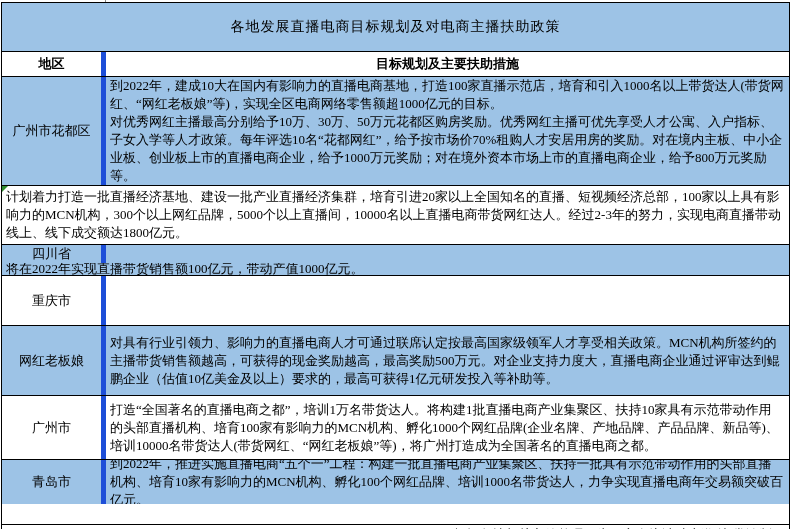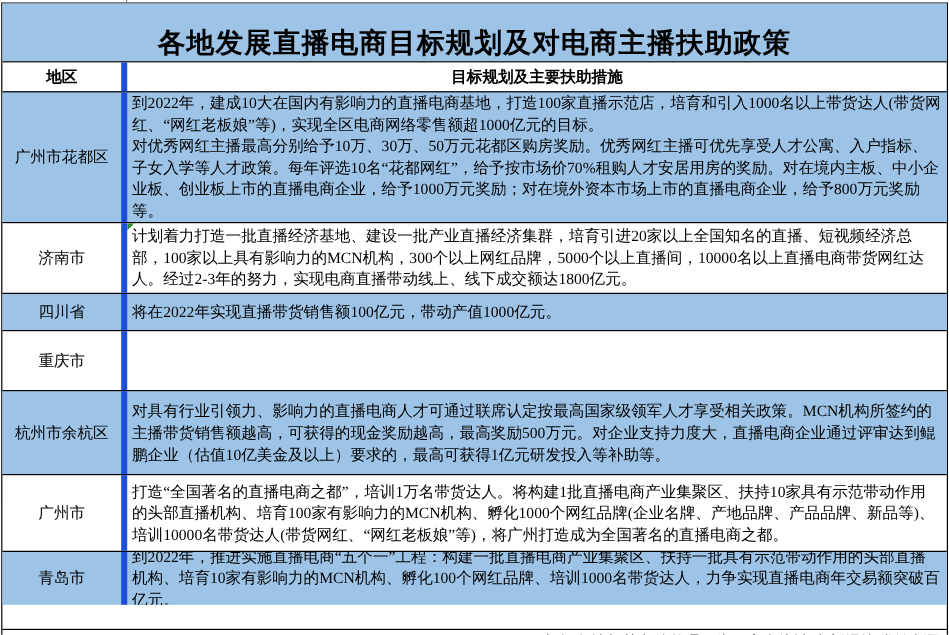--- a/index.html
+++ b/index.html
@@ -11,37 +11,37 @@
   .grid-tick { position:absolute; left:105px; top:0; width:1px; height:3px; background:#888; }
   .table-wrap {
     position:absolute; left:1px; top:2px; width:787px;
     border:1px solid #000; border-bottom-width:2px;
     background:#fff;
   }
   .t-row { display:flex; border-top:1px solid #000; box-sizing:content-box; }
   .t-row:first-child { border-top:none; }
   .blue { background:#9DC3E6; }
   .title-row {
-    height:48px; align-items:flex-end; justify-content:center;
-    font-size:23px; font-weight:bold; letter-spacing:1px;
+    height:48px; align-items:center; justify-content:center;
+    font-size:14px; font-weight:normal; letter-spacing:1px;
   }
   .header-row { height:24px; font-weight:bold; }
   .cell-region {
     flex:none; width:104px; border-right:5px solid #1d4ed8;
     display:flex; align-items:center; justify-content:center;
     font-size:13px; text-align:center; padding:0 2px; box-sizing:border-box;
   }
   .cell-text {
     flex:1; display:flex; align-items:center; position:relative;
     font-size:13px; line-height:18px; padding:2px 5px 2px 4px;
     word-break:break-all; overflow:hidden;
   }
   .cell-text .txt { white-space:pre-line; width:100%; }
   .header-row .cell-text { justify-content:center; text-align:center; padding:0; }
-  .r1 { height:108px; } .r2 { height:58px; } .r3 { height:30px; }
+  .r1 { height:108px; } .r2 { height:58px; } .r3 { height:30px;flex-direction:column; }
   .r4 { height:49px;justify-content:space-between; } .r5 { height:69px; } .r6 { height:63px; } .r7 { height:44px; }
   .footer-row { height:19px;margin-top:20px; }
   .footer-row .cell-text { justify-content:flex-end; text-align:right; padding:0 4px 0 0; font-size:13px; }
   .note-marker {
     position:absolute; left:0; top:0; width:0; height:0;
     border-top:6px solid #2E8B2E; border-right:6px solid transparent;
   }
 </style>
 </head>
 <body>
@@ -61,40 +61,39 @@
 
   <div class="t-row r1 blue">
     <div class="cell-region">广州市花都区</div>
     <div class="cell-text">
       <div class="txt">到2022年，建成10大在国内有影响力的直播电商基地，打造100家直播示范店，培育和引入1000名以上带货达人(带货网红、“网红老板娘”等)，实现全区电商网络零售额超1000亿元的目标。
 对优秀网红主播最高分别给予10万、30万、50万元花都区购房奖励。优秀网红主播可优先享受人才公寓、入户指标、子女入学等人才政策。每年评选10名“花都网红”，给予按市场价70%租购人才安居用房的奖励。对在境内主板、中小企业板、创业板上市的直播电商企业，给予1000万元奖励；对在境外资本市场上市的直播电商企业，给予800万元奖励等。</div>
     </div>
   </div>
 
   <div class="t-row r2">
-    <div class="cell-region">济南市</div>
     <div class="cell-text">
       <span class="note-marker"></span>
       <div class="txt">计划着力打造一批直播经济基地、建设一批产业直播经济集群，培育引进20家以上全国知名的直播、短视频经济总部，100家以上具有影响力的MCN机构，300个以上网红品牌，5000个以上直播间，10000名以上直播电商带货网红达人。经过2-3年的努力，实现电商直播带动线上、线下成交额达1800亿元。</div>
     </div>
   </div>
 
   <div class="t-row r3 blue">
     <div class="cell-region">四川省</div>
     <div class="cell-text">
       <div class="txt">将在2022年实现直播带货销售额100亿元，带动产值1000亿元。</div>
     </div>
   </div>
 
   <div class="t-row r4">
     <div class="cell-region">重庆市</div>
   </div>
 
   <div class="t-row r5 blue">
-    <div class="cell-region">杭州市余杭区</div>
+    <div class="cell-region">网红老板娘</div>
     <div class="cell-text">
       <div class="txt">对具有行业引领力、影响力的直播电商人才可通过联席认定按最高国家级领军人才享受相关政策。MCN机构所签约的主播带货销售额越高，可获得的现金奖励越高，最高奖励500万元。对企业支持力度大，直播电商企业通过评审达到鲲鹏企业（估值10亿美金及以上）要求的，最高可获得1亿元研发投入等补助等。</div>
     </div>
   </div>
 
   <div class="t-row r6">
     <div class="cell-region">广州市</div>
     <div class="cell-text">
       <div class="txt">打造“全国著名的直播电商之都”，培训1万名带货达人。将构建1批直播电商产业集聚区、扶持10家具有示范带动作用的头部直播机构、培育100家有影响力的MCN机构、孵化1000个网红品牌(企业名牌、产地品牌、产品品牌、新品等)、培训10000名带货达人(带货网红、“网红老板娘”等)，将广州打造成为全国著名的直播电商之都。</div>
     </div>

